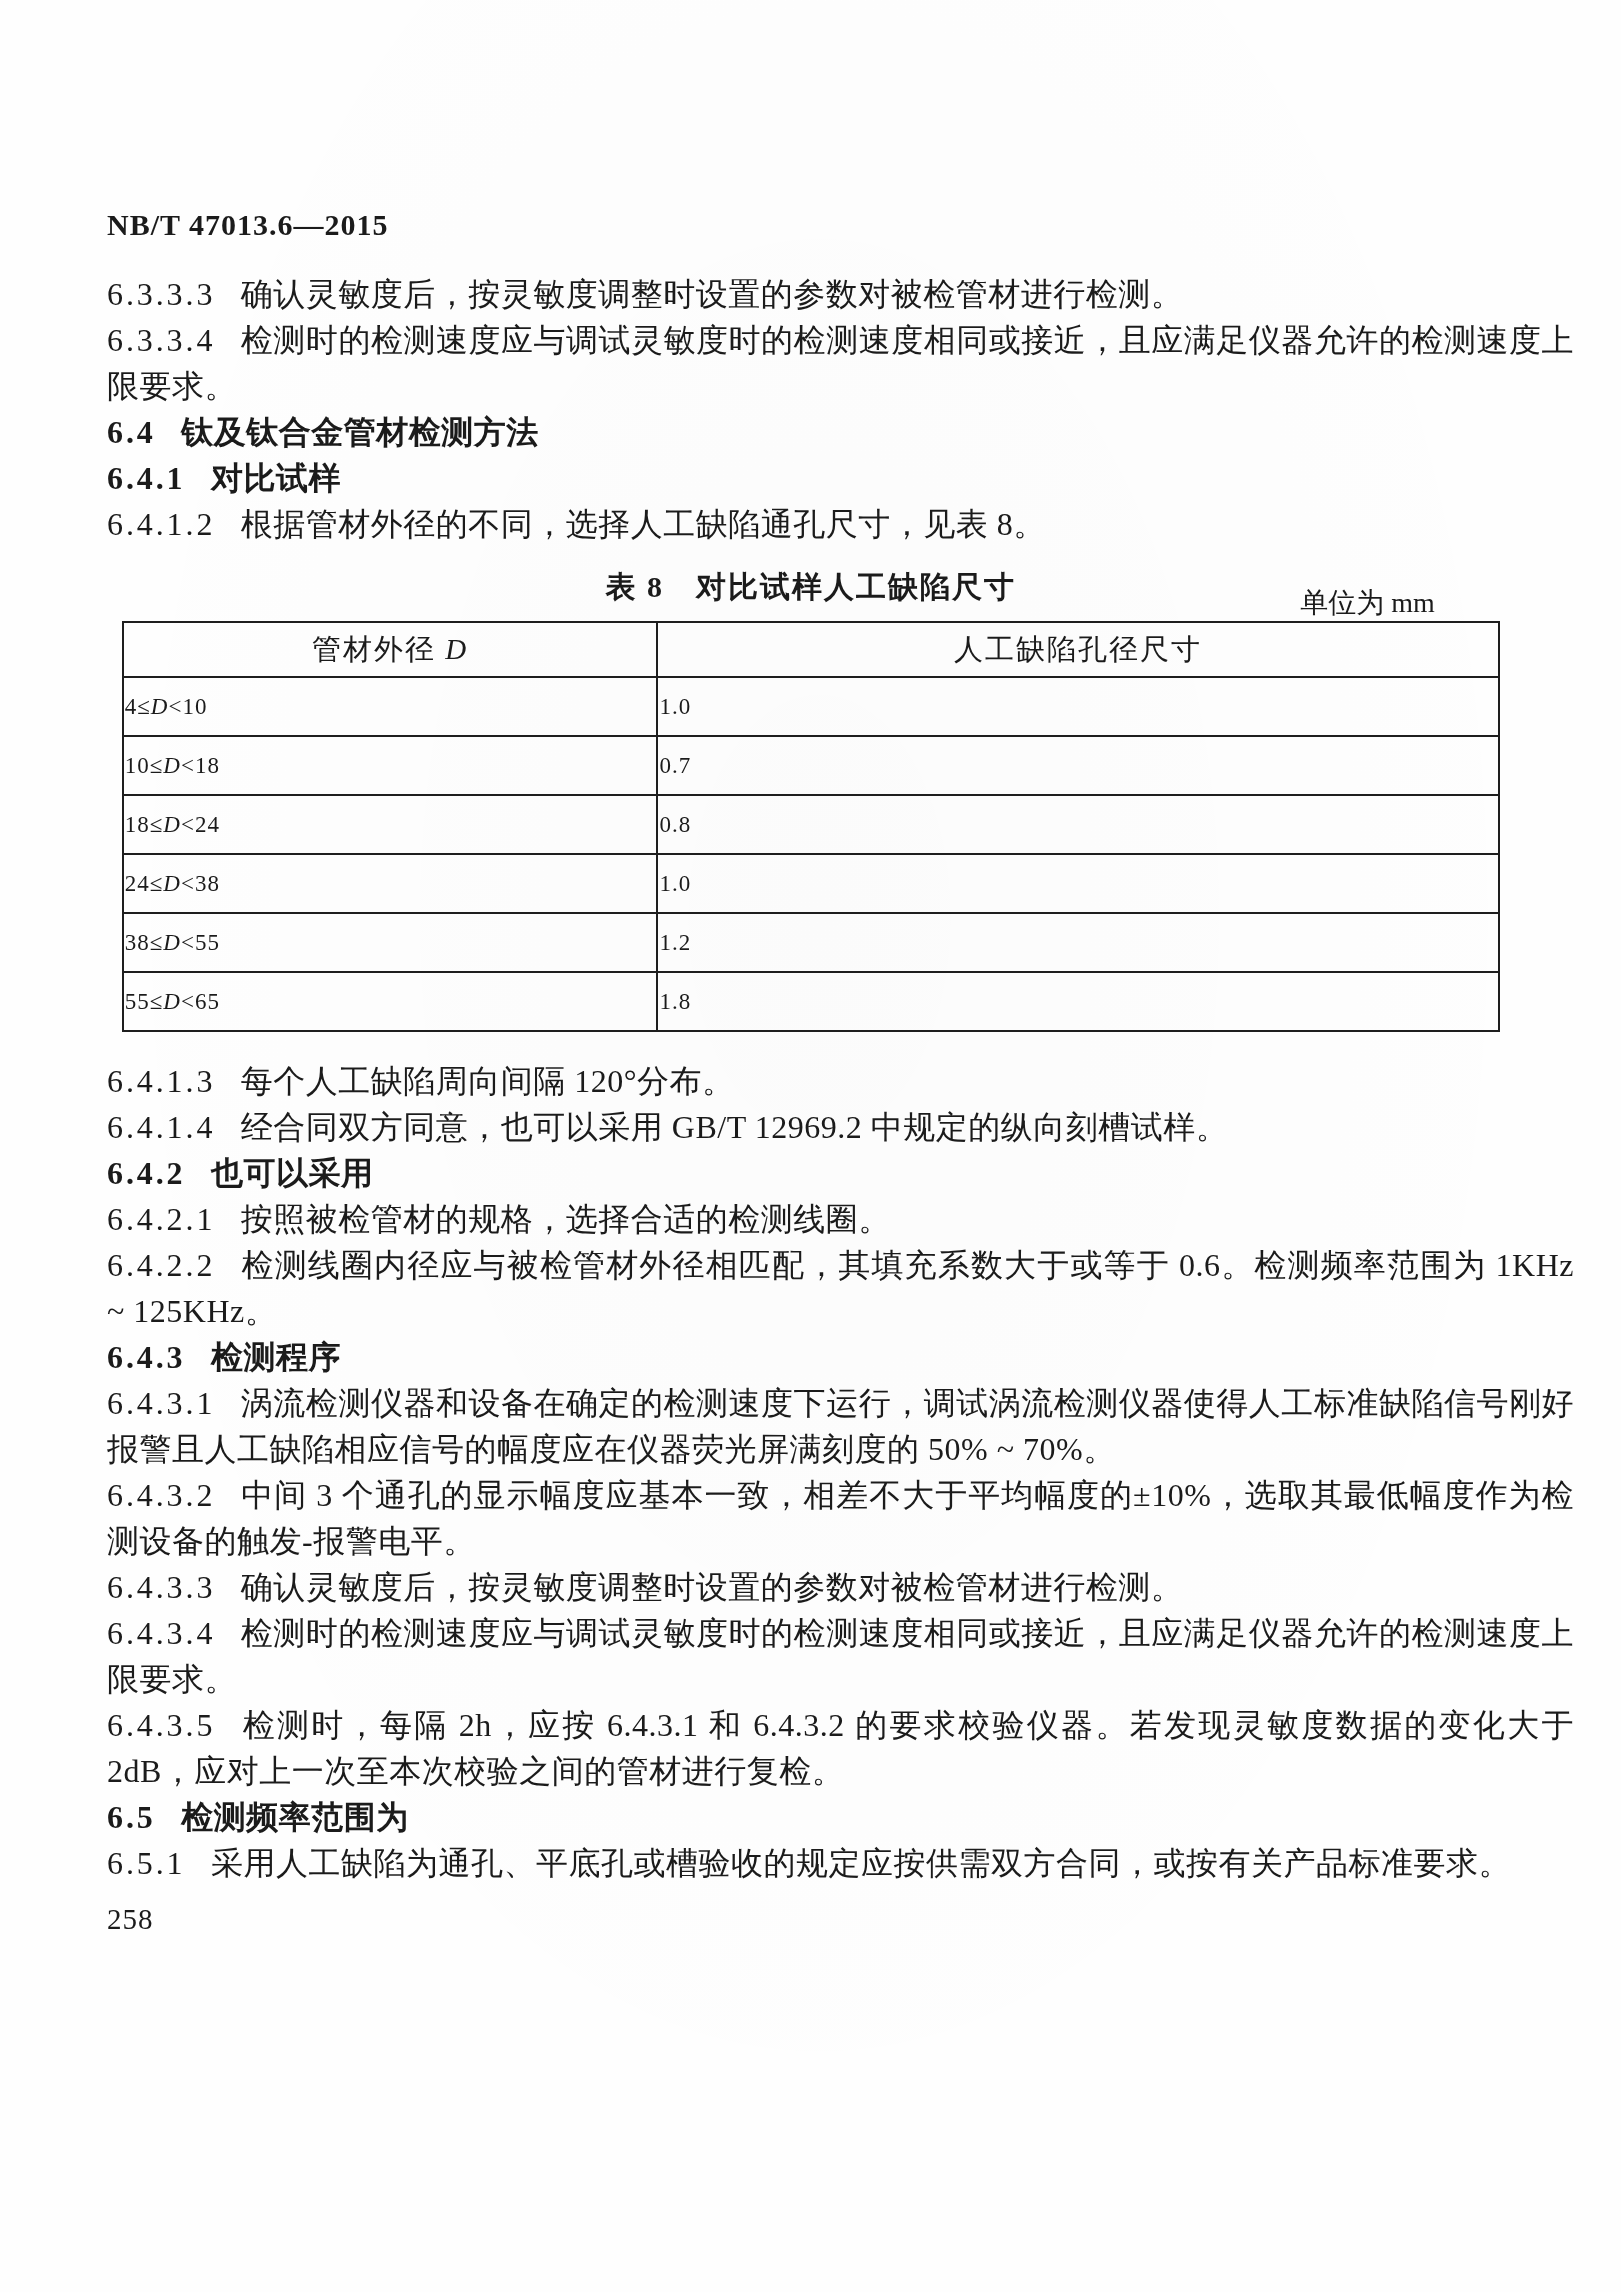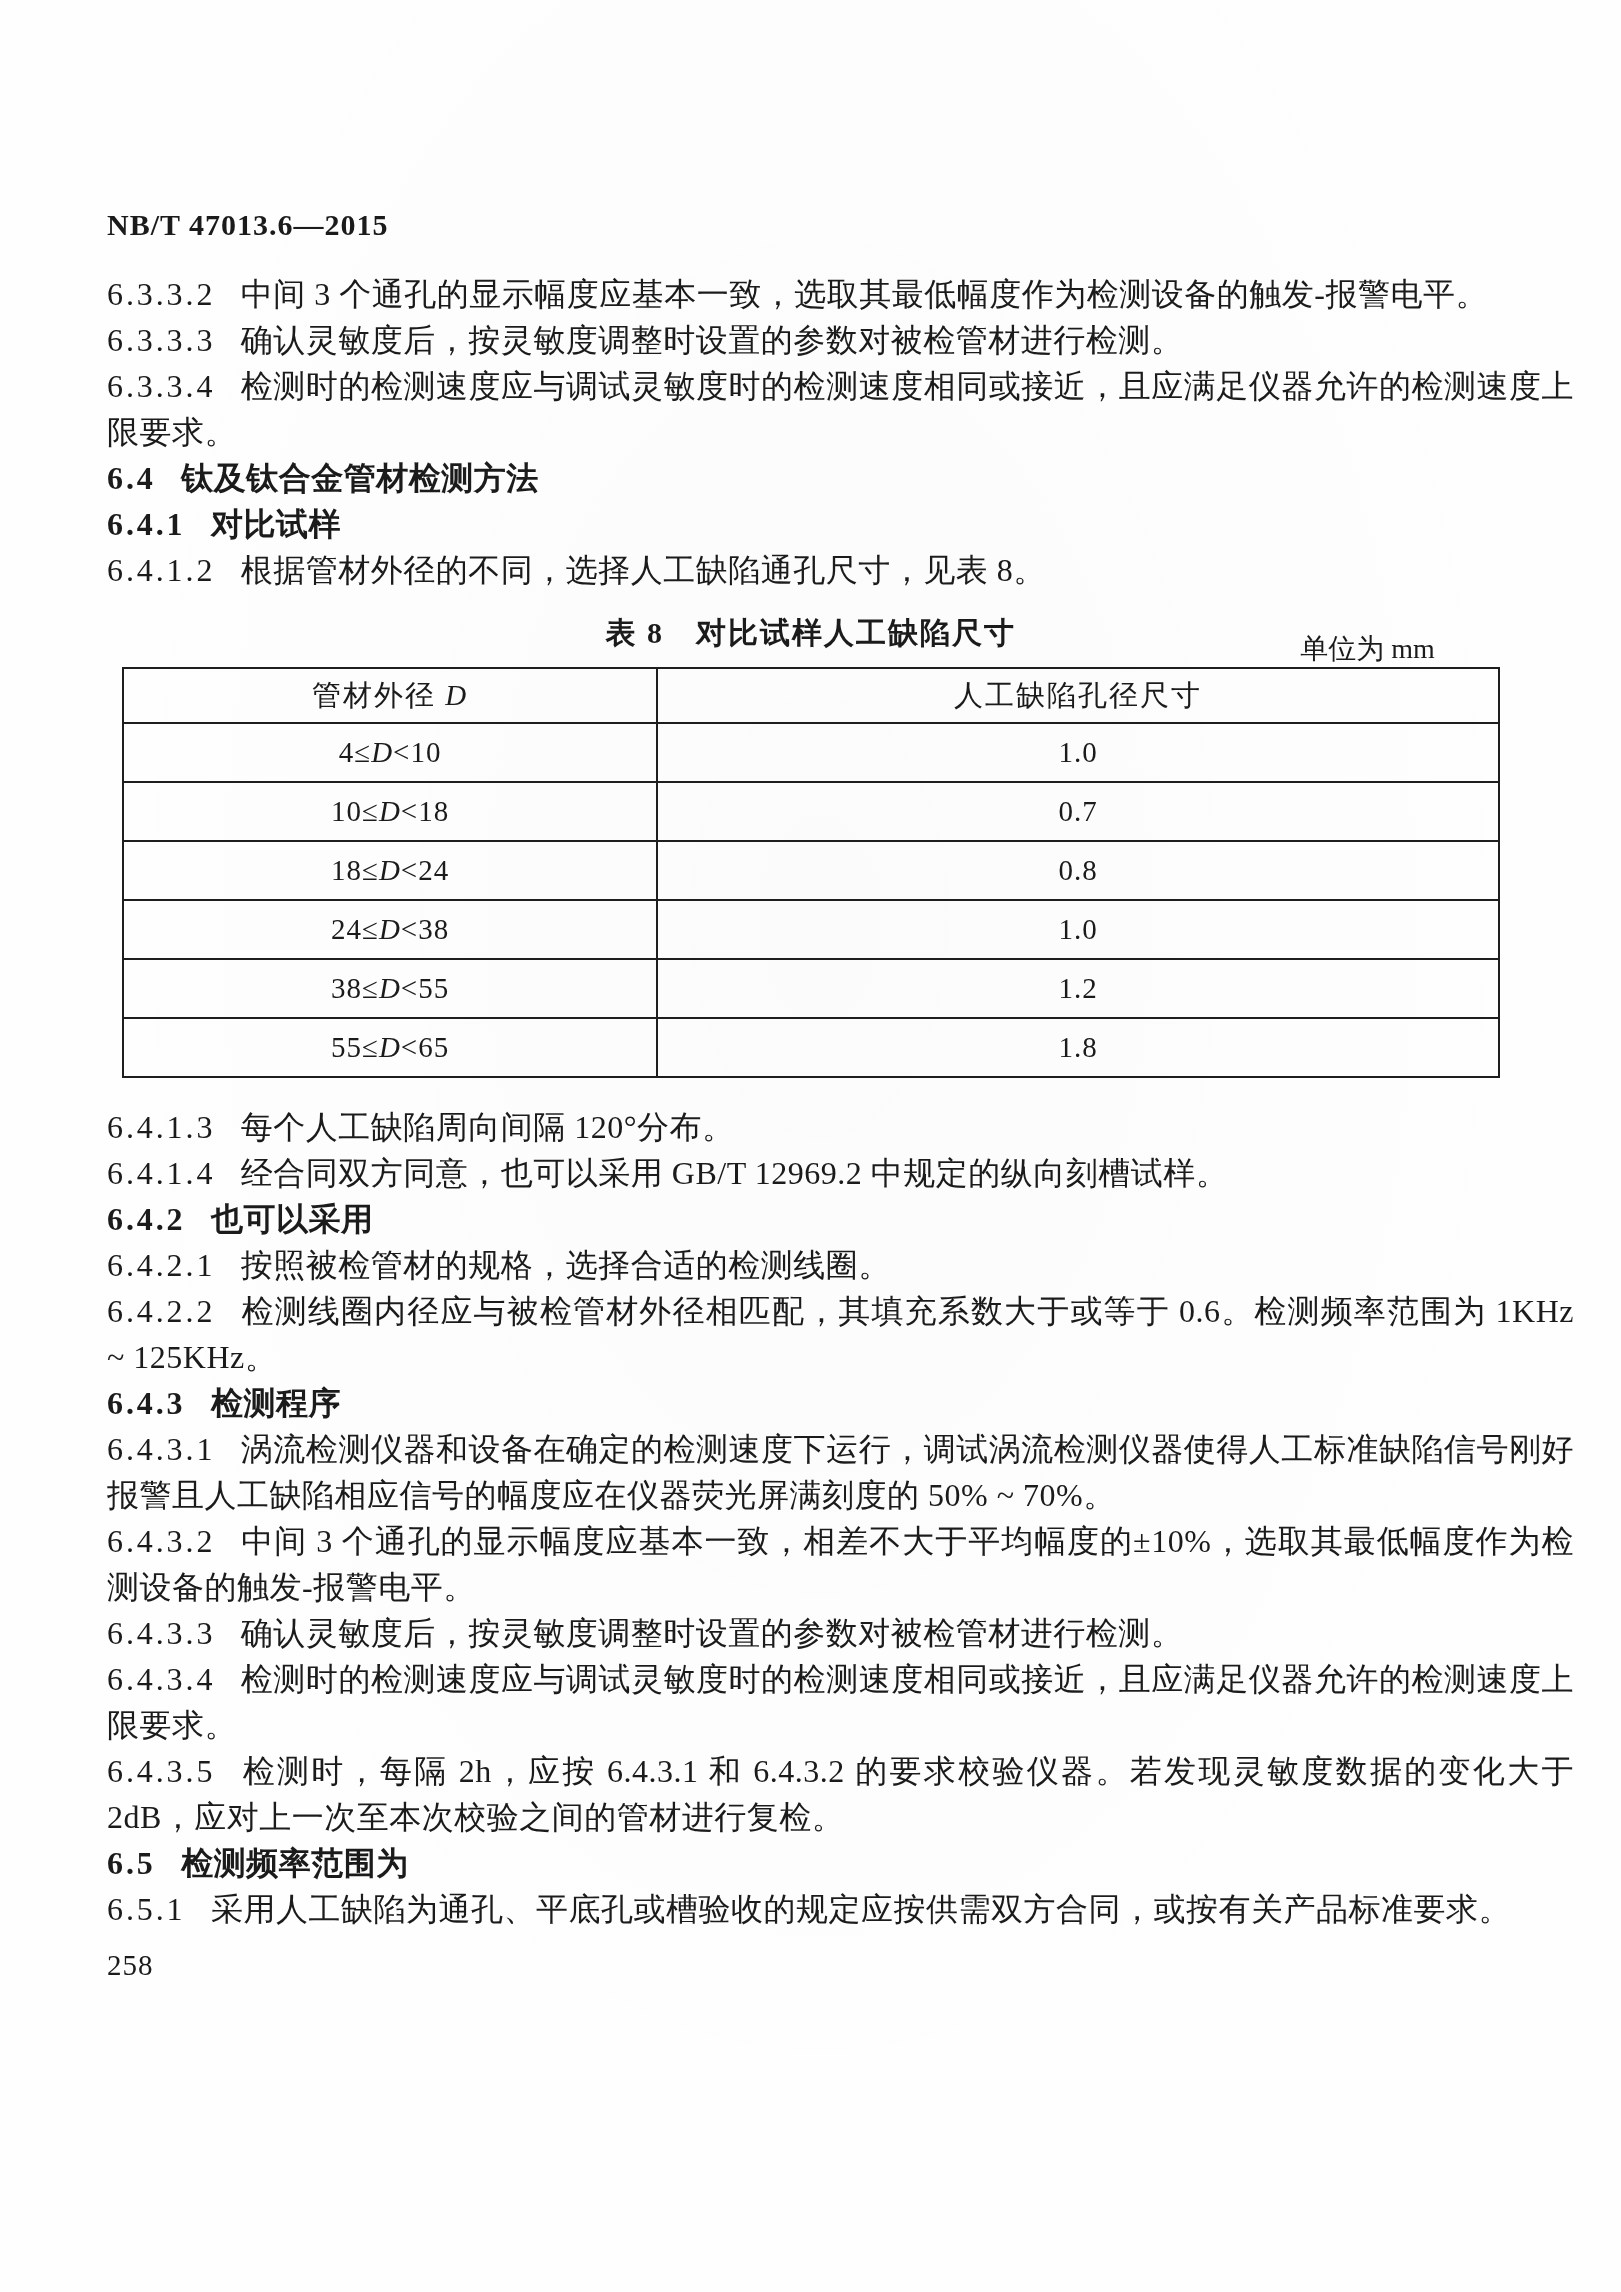--- a/index.html
+++ b/index.html
@@ -70,22 +70,22 @@
     height: 51px;
     font-size: 29px;
     font-weight: normal;
     text-align: center;
     border: 2px solid #1e1e1e;
     border-bottom: 2.9px solid #1e1e1e;
     letter-spacing: 2px;
   }
   table.defect-table td {
     height: 55px;
-    font-size: 29px;
-    text-align: center;
+    font-size: 23px;
+    text-align: left;
     vertical-align: middle;
     border: 2px solid #1e1e1e;
     border-top: 2.9px double #1e1e1e;
     letter-spacing: 1px;
   }
   .paragraphs.after { margin-top: 25.5px; }
   .page-number {
     margin-top: 17.6px;
     font-size: 29px;
     letter-spacing: 1px;
@@ -93,21 +93,20 @@
   i.var { font-style: italic; font-family: "Liberation Serif", serif; }
 </style>
 </head>
 <body>
 
 <div class="page">
 
   <div class="doc-header">NB/T 47013.6—2015</div>
 
   <div class="paragraphs before">
-      <div class="para"><span class="clause-num">6.3.3.2</span><span class="clause-text">中间 3 个通孔的显示幅度应基本一致，选取其最低幅度作为检测设备的触发-报警电平。</span></div>
       <div class="para"><span class="clause-num">6.3.3.3</span><span class="clause-text">确认灵敏度后，按灵敏度调整时设置的参数对被检管材进行检测。</span></div>
       <div class="para"><span class="clause-num">6.3.3.4</span><span class="clause-text">检测时的检测速度应与调试灵敏度时的检测速度相同或接近，且应满足仪器允许的检测速度上限要求。</span></div>
       <div class="para heading"><span class="clause-num">6.4</span><span class="clause-text">钛及钛合金管材检测方法</span></div>
       <div class="para heading"><span class="clause-num">6.4.1</span><span class="clause-text">对比试样</span></div>
       <div class="para"><span class="clause-num">6.4.1.2</span><span class="clause-text">根据管材外径的不同，选择人工缺陷通孔尺寸，见表 8。</span></div>
     </div>
 
   <div class="table-caption-row">
     <span class="caption-text">表 8　对比试样人工缺陷尺寸</span>
     <span class="unit-note">单位为 mm</span>

